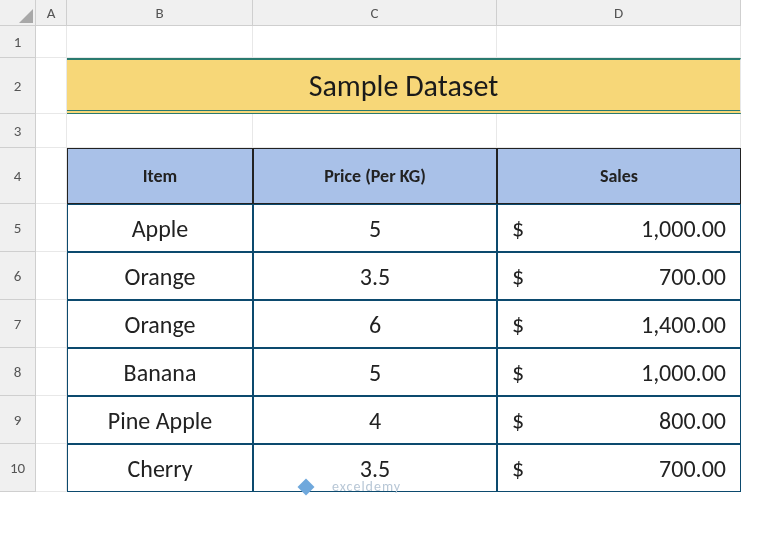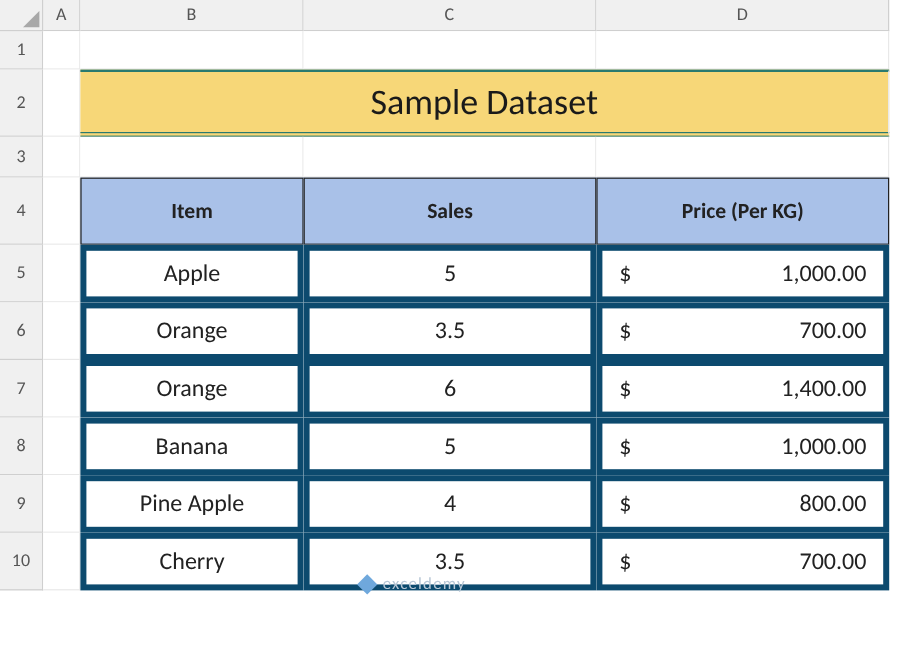--- a/index.html
+++ b/index.html
@@ -58,22 +58,22 @@
   }
   
   .thdr {
     background: #a9c1e8;
     font-weight: bold;
     font-size: 18px;
     justify-content: center;
     border: 1px solid #222;
   }
   .tcell {
-    border: 5px solid #0c4a6e;
-    font-size: 20px;
+    border: 1px solid #0c4a6e;
+    font-size: 24px;
     justify-content: center;
   }
   .tcell.sales {
     justify-content: space-between;
     padding: 0 14px;
   }
   .tcell.sales .curr { color: #222; }
   .tcell.sales .amt { text-align: center; }
   
   .blank { background: #fff; }
@@ -81,21 +81,21 @@
   .watermark {
     position: absolute;
     left: 300px;
     top: 478px;
     font-size: 14px;
     color: #b8c7d6;
     letter-spacing: 1px;
     pointer-events: none;
     display: flex;
     align-items: center;
-    gap: 7px;
+    gap: 20px;
   }
   .watermark .sq {
     width: 12px; height: 12px;
     background: #6fa8dc;
     transform: rotate(45deg);
     display: inline-block;
   }
 </style>
 </head>
 <body>
@@ -124,22 +124,22 @@
 
   <div class="rowhdr">3</div>
   <div class="cell blank"></div>
   <div class="cell blank"></div>
   <div class="cell blank"></div>
   <div class="cell blank"></div>
 
   <div class="rowhdr">4</div>
   <div class="cell blank"></div>
   <div class="cell thdr">Item</div>
+  <div class="cell thdr">Price  (Per KG)</div>
   <div class="cell thdr">Sales</div>
-  <div class="cell thdr">Price  (Per KG)</div>
 
   <div class="rowhdr">5</div>
   <div class="cell blank"></div>
   <div class="cell tcell">Apple</div>
   <div class="cell tcell">5</div>
   <div class="cell tcell sales">
     <span class="curr">$</span>
     <span class="amt">1,000.00</span>
   </div>
 

